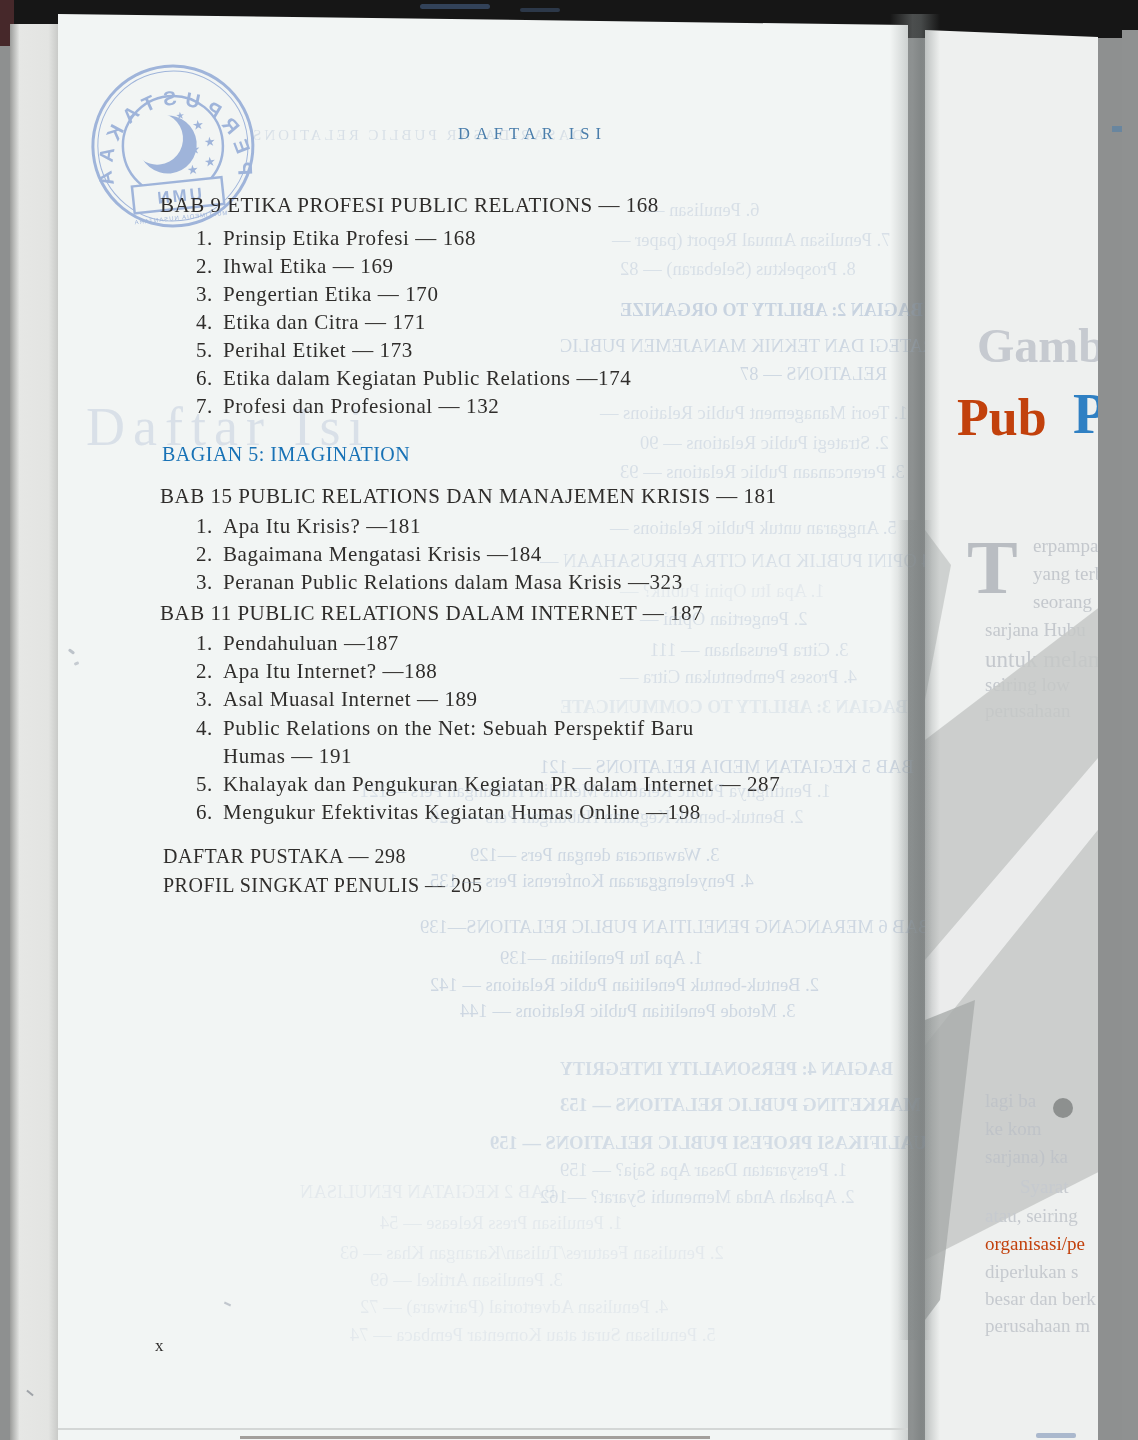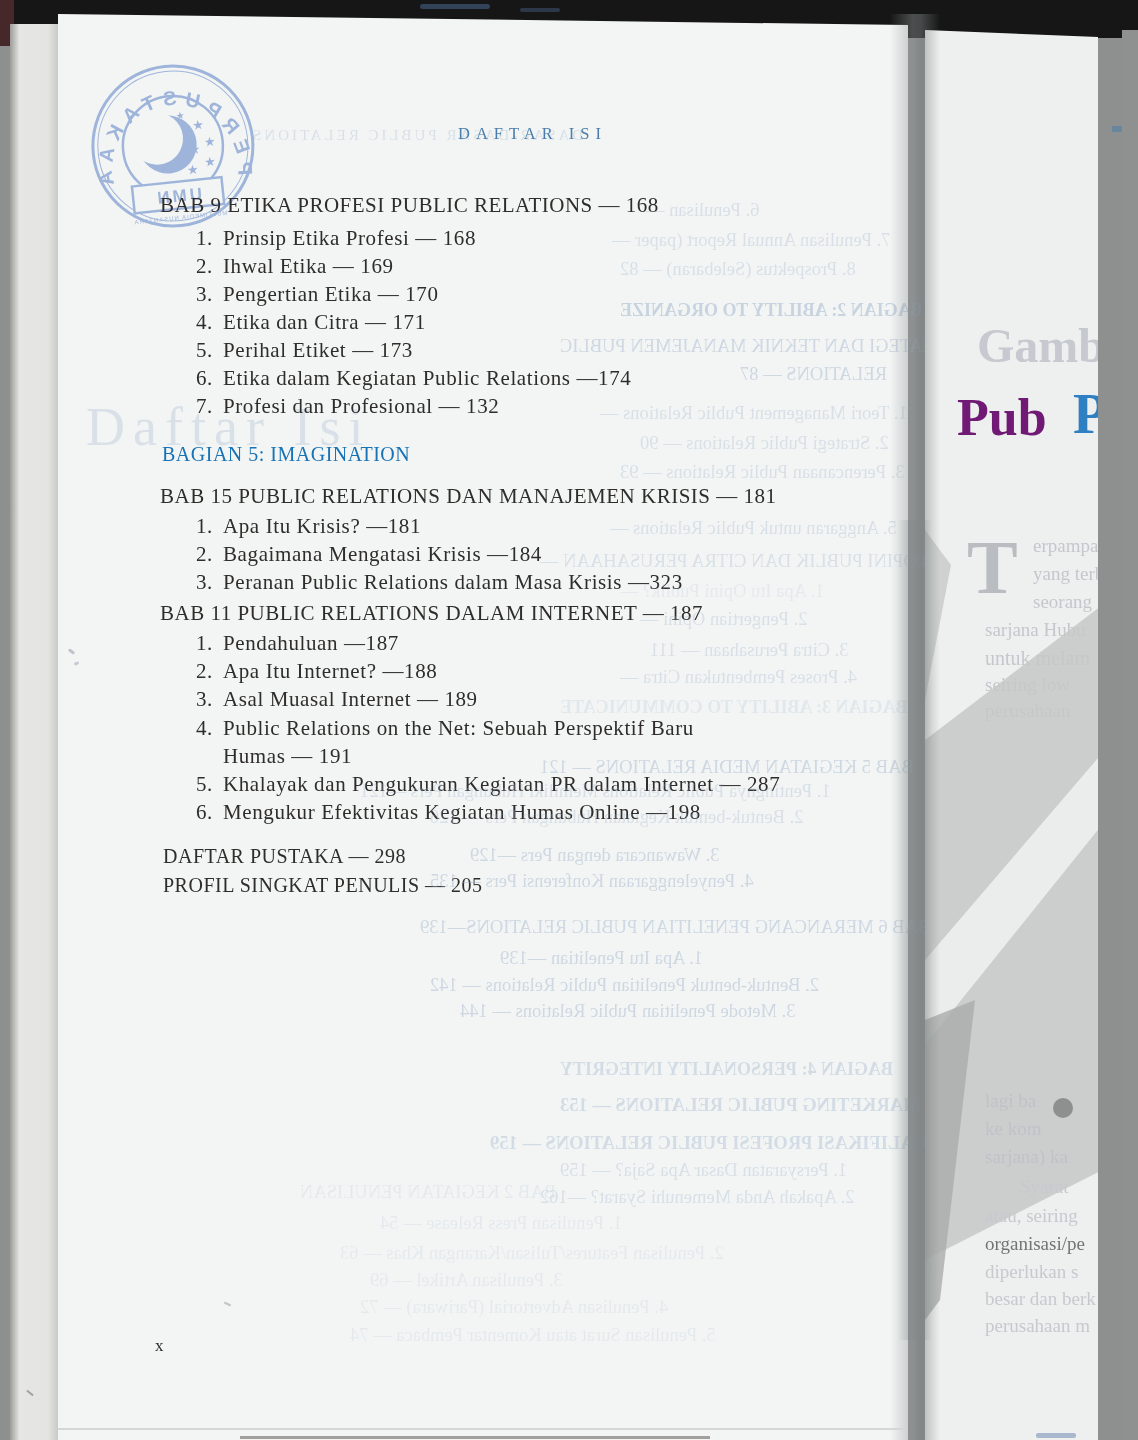--- a/index.html
+++ b/index.html
@@ -141,43 +141,43 @@
 <span class="g g2" style="left:540px;top:1187px">2.   Apakah Anda Memenuhi Syarat? —162</span>
 <span class="g g3" style="left:300px;top:1182px">BAB 2 KEGIATAN PENULISAN</span>
 <span class="g g3" style="left:380px;top:1213px">1.   Penulisan Press Release — 54</span>
 <span class="g g3" style="left:340px;top:1243px">2.   Penulisan Features/Tulisan/Karangan Khas — 63</span>
 <span class="g g3" style="left:370px;top:1270px">3.   Penulisan Artikel — 69</span>
 <span class="g g3" style="left:360px;top:1297px">4.   Penulisan Advertorial (Pariwara) — 72</span>
 <span class="g g3" style="left:350px;top:1325px">5.   Penulisan Surat atau Komentar Pembaca — 74</span>
 
 <div id="rightpage" class="abs">
   <span class="np" style="left:52px;top:318px;font-size:48px;font-weight:bold;color:#c6cad0">Gamb</span>
-  <span class="np" style="left:32px;top:388px;font-size:52px;font-weight:bold;color:#701a75">Pub</span>
+  <span class="np" style="left:32px;top:388px;font-size:52px;font-weight:bold;color:#c2410c">Pub</span>
   <span class="np" style="left:148px;top:382px;font-size:56px;font-weight:bold;color:#2f80c3">PE</span>
   <span class="np" style="left:42px;top:524px;font-size:76px;color:#b9bdc2;font-weight:bold">T</span>
   <span class="np" style="left:108px;top:535px;font-size:19px">erpampa</span>
   <span class="np" style="left:108px;top:563px;font-size:19px">yang terb</span>
   <span class="np" style="left:108px;top:591px;font-size:19px">seorang</span>
   <span class="np" style="left:60px;top:619px;font-size:19px">sarjana Hubu</span>
-  <span class="np" style="left:60px;top:647px;font-size:20px">untuk melam</span>
+  <span class="np" style="left:60px;top:647px;font-size:23px">untuk melam</span>
   <span class="np" style="left:60px;top:674px;font-size:19px">seiring low</span>
   <span class="np" style="left:60px;top:700px;font-size:19px">perusahaan</span>
 
   <div class="shape" style="left:0;top:0;width:197px;height:1440px;background:#c5c8c7;opacity:.85;clip-path:polygon(0 740px,197px 590px,197px 1160px,0 1260px)"></div>
   <div class="shape" style="left:0;top:0;width:197px;height:1440px;background:#eef0ef;opacity:.9;clip-path:polygon(0 960px,197px 730px,197px 800px,0 1045px)"></div>
   <div class="shape" style="left:0;top:0;width:197px;height:1440px;background:#a9acab;opacity:.8;clip-path:polygon(0 1020px,50px 1000px,15px 1300px,0 1320px)"></div>
   <div class="shape" style="left:0;top:0;width:197px;height:1440px;background:#b5b8b7;opacity:.55;clip-path:polygon(0 530px,26px 565px,0 700px)"></div>
   <div class="shape" style="left:128px;top:1098px;width:20px;height:20px;border-radius:50%;background:#8d908f"></div>
 
   <span class="np" style="left:60px;top:1090px;font-size:19px;color:#bfc3c8">lagi ba</span>
   <span class="np" style="left:60px;top:1118px;font-size:19px;color:#bfc3c8">ke kom</span>
   <span class="np" style="left:60px;top:1146px;font-size:19px;color:#bfc3c8">sarjana) ka</span>
   <span class="np" style="left:95px;top:1176px;font-size:19px;color:#c6cacf">Syarat</span>
   <span class="np" style="left:60px;top:1205px;font-size:19px;color:#c6cacf">atau, seiring</span>
-  <span class="np" style="left:60px;top:1233px;font-size:19px;color:#737373">organisasi/pe</span>
+  <span class="np" style="left:60px;top:1233px;font-size:19px;color:#c2410c">organisasi/pe</span>
   <span class="np" style="left:60px;top:1261px;font-size:19px;color:#c6cacf">diperlukan s</span>
   <span class="np" style="left:60px;top:1288px;font-size:19px;color:#c6cacf">besar dan berk</span>
   <span class="np" style="left:60px;top:1315px;font-size:19px;color:#c6cacf">perusahaan m</span>
 </div>
 
 <div class="abs shape" style="left:890px;top:14px;width:50px;height:1426px;background:linear-gradient(90deg,rgba(150,155,155,0) 0%,rgba(140,146,146,.45) 45%,rgba(118,124,124,.5) 62%,rgba(150,155,155,0) 100%)"></div>
 <div class="abs shape" style="left:898px;top:520px;width:34px;height:820px;background:linear-gradient(90deg,rgba(130,136,136,0),rgba(130,136,136,.4),rgba(130,136,136,0))"></div>
 
 <div class="abs shape" style="left:1122px;top:30px;width:16px;height:1410px;background:#8f9191"></div>
 

